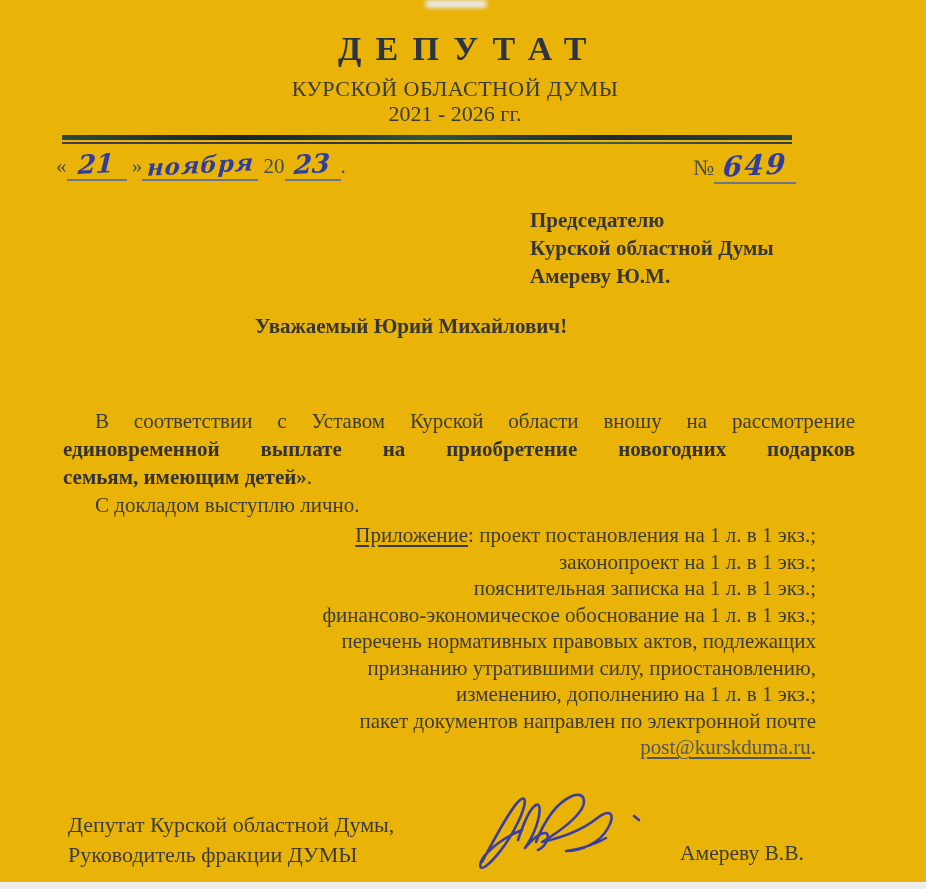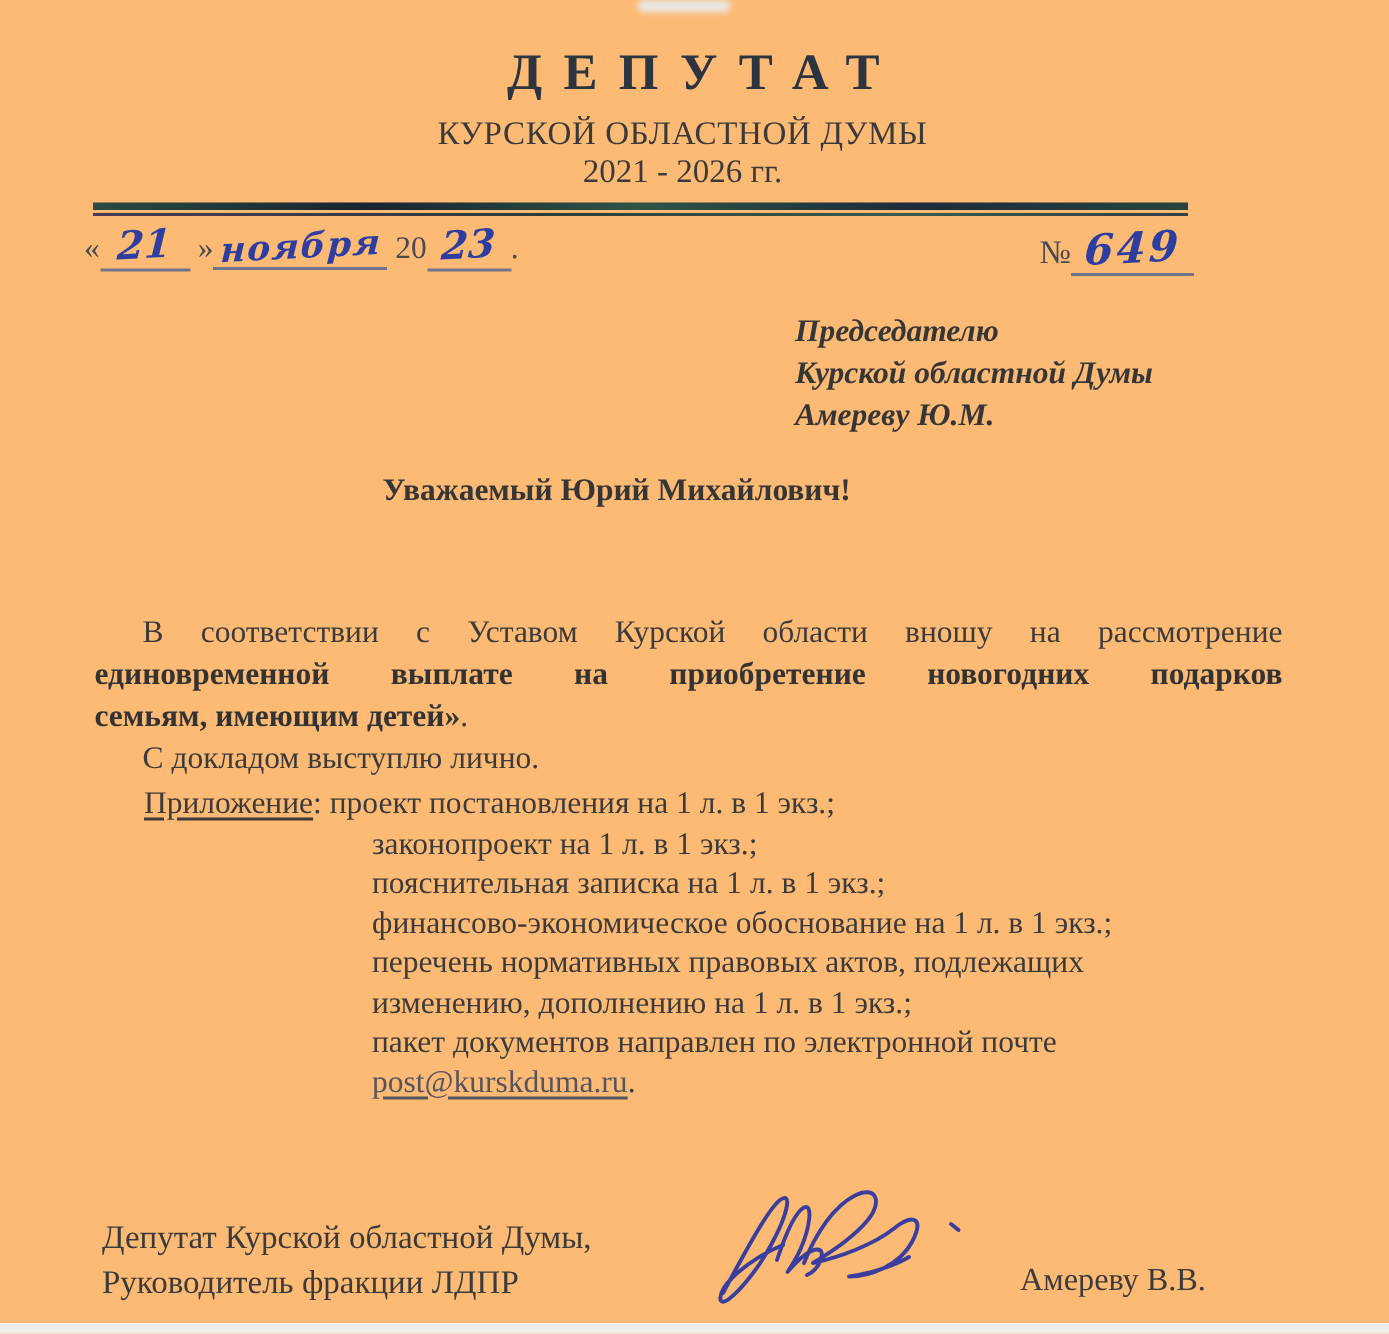--- a/index.html
+++ b/index.html
@@ -4,21 +4,21 @@
 <style>
   html,body{margin:0;padding:0;}
   body{
     width:926px;height:889px;
     background:#ffffff;
     font-family:"Liberation Serif","DejaVu Serif",serif;
     color:#3b3b3b;
     overflow:hidden;
     position:relative;
   }
-  .page{position:absolute;left:0;top:0;width:926px;height:889px;background:#fdba74;}
+  .page{position:absolute;left:0;top:0;width:926px;height:889px;background:#eab308;}
 
   
   .hdr{position:absolute;left:0;width:926px;text-align:center;transform:translateX(-8px);}
   .hdr-title{top:30px;font-size:34px;font-weight:bold;letter-spacing:0.42em;color:#2c3440;padding-left:0.42em;}
   .hdr-sub{top:76px;font-size:22px;color:#3a3a3a;letter-spacing:0.02em;}
   .hdr-term{top:101px;font-size:22px;color:#3a3a3a;}
 
   
   .rule{position:absolute;left:62px;top:135px;width:730px;}
   .rule-thick{height:5px;background:linear-gradient(90deg,#2a4a42,#16242f 25%,#2e5447 50%,#1a2b3a 75%,#27443e);}
@@ -31,33 +31,33 @@
   .hand{
     font-family:"DejaVu Serif",serif;font-style:italic;font-weight:bold;
     color:#2e3da0;display:inline-block;transform:rotate(-3deg) skewX(-6deg);
   }
   .hand-day{font-size:26px;}
   .hand-month{font-size:23px;letter-spacing:1px;}
   .hand-year{font-size:26px;}
   .hand-num{font-size:28px;letter-spacing:2px;}
 
   
-  .addressee{position:absolute;left:530px;top:206px;font-size:21px;font-weight:bold;line-height:28px;color:#363636;font-style:italic;}
+  .addressee{position:absolute;left:530px;top:206px;font-size:21px;font-weight:bold;line-height:28px;color:#363636;}
 
   
   .salutation{position:absolute;left:255px;top:314px;font-size:21px;font-weight:bold;color:#363636;}
 
   
   .body-block{position:absolute;left:63px;top:360px;width:792px;font-size:21px;line-height:28px;color:#3b3b3b;margin-top:47px;}
   .jline{text-align:justify;text-align-last:justify;}
   .body-block b{color:#333333;}
   .indent{text-indent:32px;}
 
   
-  .attach{position:absolute;left:96px;top:522px;width:720px;font-size:21px;line-height:26.5px;color:#3b3b3b;}
+  .attach{position:absolute;left:96px;top:522px;width:720px;font-size:21px;line-height:26.5px;color:#3b3b3b;text-align:right;}
   .attach .label{text-decoration:underline;text-underline-offset:3px;}
   .attach .cont{margin-left:152px;}
   .email{text-decoration:underline;text-underline-offset:3px;color:#55555f;}
 
   
   .sig-left{position:absolute;left:68px;top:810px;font-size:22px;line-height:30px;color:#3b3b3b;}
   .sig-name{position:absolute;left:680px;top:841px;font-size:21.5px;color:#3b3b3b;}
   .sig-svg{position:absolute;left:468px;top:784px;}
 
   
@@ -107,30 +107,31 @@
 
   <div class="attach">
     <div>
       <span class="label">Приложение</span><span>:</span>
       <span>проект постановления на 1 л. в 1 экз.;</span>
     </div>
     <div class="cont">законопроект на 1 л. в 1 экз.;</div>
     <div class="cont">пояснительная записка на 1 л. в 1 экз.;</div>
     <div class="cont">финансово-экономическое обоснование на 1 л. в 1 экз.;</div>
     <div class="cont">перечень нормативных правовых актов, подлежащих</div>
+    <div class="cont">признанию утратившими силу, приостановлению,</div>
     <div class="cont">изменению, дополнению на 1 л. в 1 экз.;</div>
     <div class="cont">пакет документов направлен по электронной почте</div>
     <div class="cont">
       <span class="email">post@kurskduma.ru</span><span>.</span>
     </div>
   </div>
 
   <div class="sig-left">
     <div>Депутат Курской областной Думы,</div>
-    <div>Руководитель фракции ЛДПР</div>
+    <div>Руководитель фракции ДУМЫ</div>
   </div>
 
   <svg class="sig-svg" width="186" height="96" viewBox="0 0 186 96">
     <g fill="none" stroke="#3a3f9e" stroke-width="2.6" stroke-linecap="round" stroke-linejoin="round">
       <path d="M 14 78 C 28 52, 44 22, 52 16 C 60 10, 58 24, 46 46 C 38 61, 26 76, 18 82 C 10 88, 10 78, 20 68 C 30 58, 44 50, 54 46"></path>
       <path d="M 50 56 C 56 38, 62 24, 68 21 C 74 18, 72 34, 66 48 C 63 55, 59 61, 57 64 C 63 57, 71 49, 77 49 C 83 49, 79 62, 70 66"></path>
       <path d="M 68 58 C 76 38, 88 20, 102 13 C 116 6, 121 17, 110 30 C 100 42, 84 52, 74 58 C 92 54, 114 46, 128 35 C 142 24, 148 29, 140 44 C 132 59, 113 67, 98 67 C 112 65, 128 60, 138 54"></path>
       <path d="M 166 32 l 5 4"></path>
     </g>
   </svg>

